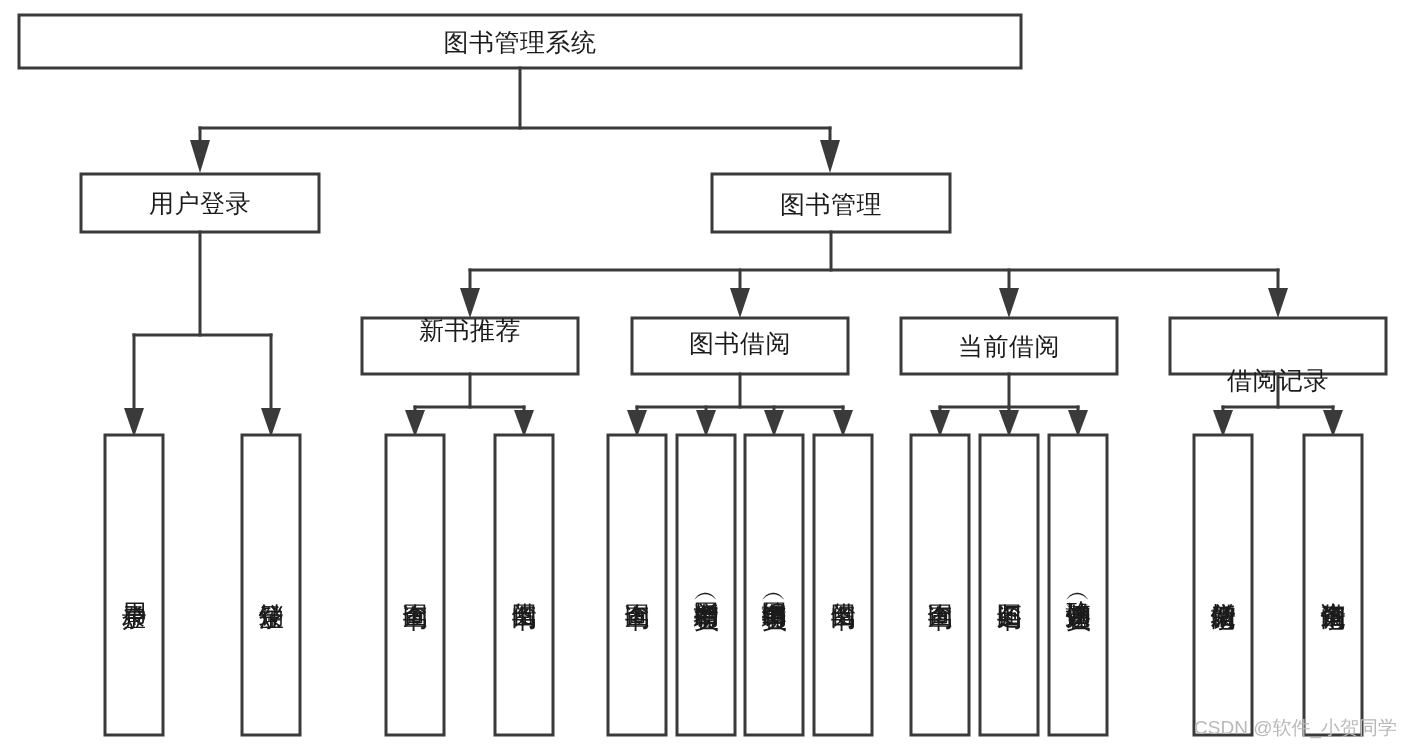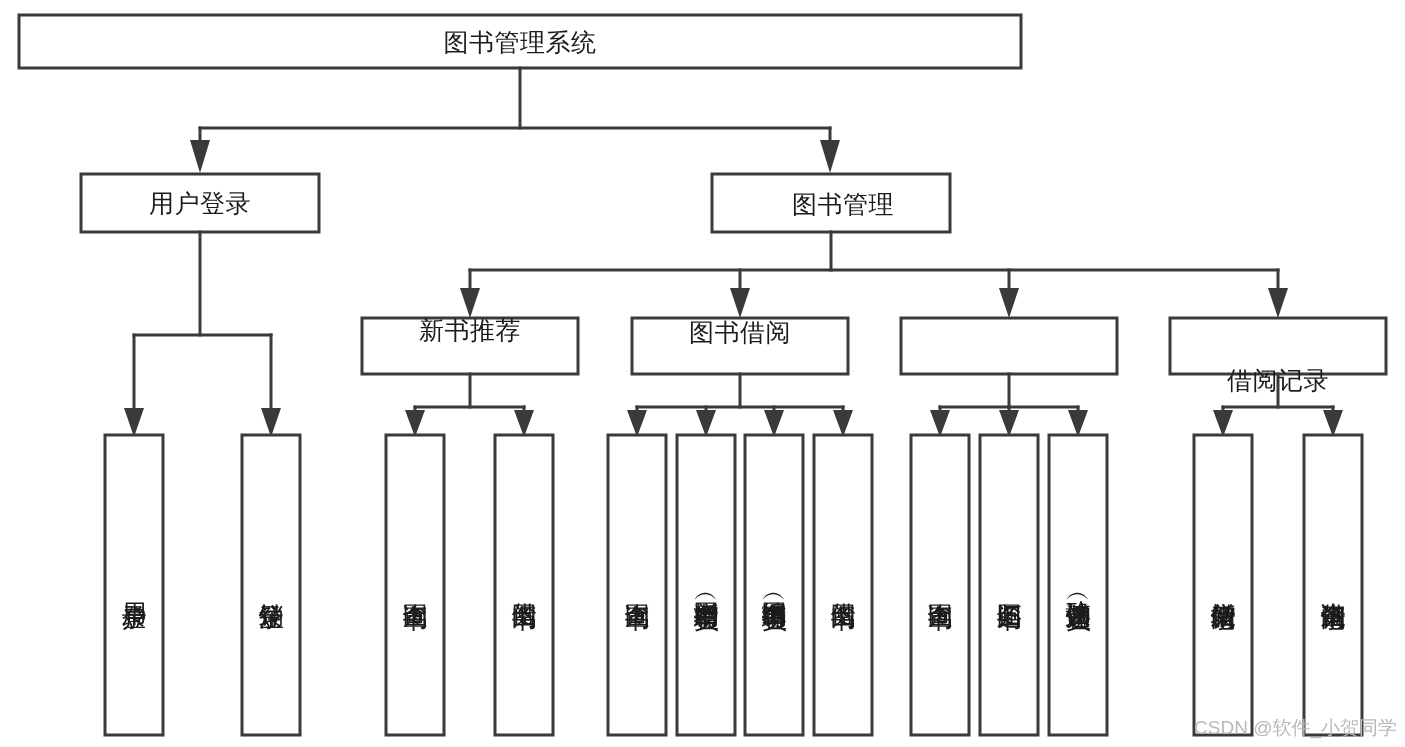--- a/index.html
+++ b/index.html
@@ -167,26 +167,27 @@
     <rect class="node-box" x="1049" y="435" width="58" height="300"></rect>
 
     <rect class="node-box" x="1194" y="435" width="58" height="300"></rect>
     <rect class="node-box" x="1304" y="435" width="58" height="300"></rect>
   </svg>
 
   <div class="node-label-h" style="left:19px; top:15px; width:1002px; height:53px;">图书管理系统</div>
 
   <div class="node-label-h" style="left:81px; top:174px; width:238px; height:58px;">用户登录</div>
 
-  <div class="node-label-h" style="left:712px; top:174px; width:238px; height:60px;margin-left:12px;">图书管理</div>
+  <div class="node-label-h" style="left:712px; top:174px; width:238px; height:60px;">图书管理</div>
 
   <div class="node-label-h" style="left:362px; top:302px; width:216px; height:56px;">新书推荐</div>
 
-  <div class="node-label-h" style="left:632px; top:308px; width:216px; height:48px;">图书借阅</div>
-
+  <div class="node-label-h" style="left:632px; top:319px; width:216px; height:48px;">图书借阅</div>
+
+  <div class="node-label-h" style="left:901px; top:318px; width:216px; height:56px;">当前借阅</div>
 
   <div class="node-label-h" style="left:1170px; top:318px; width:216px; height:56px;margin-top:34px;">借阅记录</div>
 
   <div class="node-label-v" style="left:105px; top:435px; width:58px; height:300px;">用户登录</div>
 
   <div class="node-label-v" style="left:242px; top:435px; width:58px; height:300px;">注销登录</div>
 
   <div class="node-label-v" style="left:386px; top:435px; width:58px; height:300px;">查询图书</div>
 
   <div class="node-label-v" style="left:495px; top:435px; width:58px; height:300px;">借阅图书</div>

